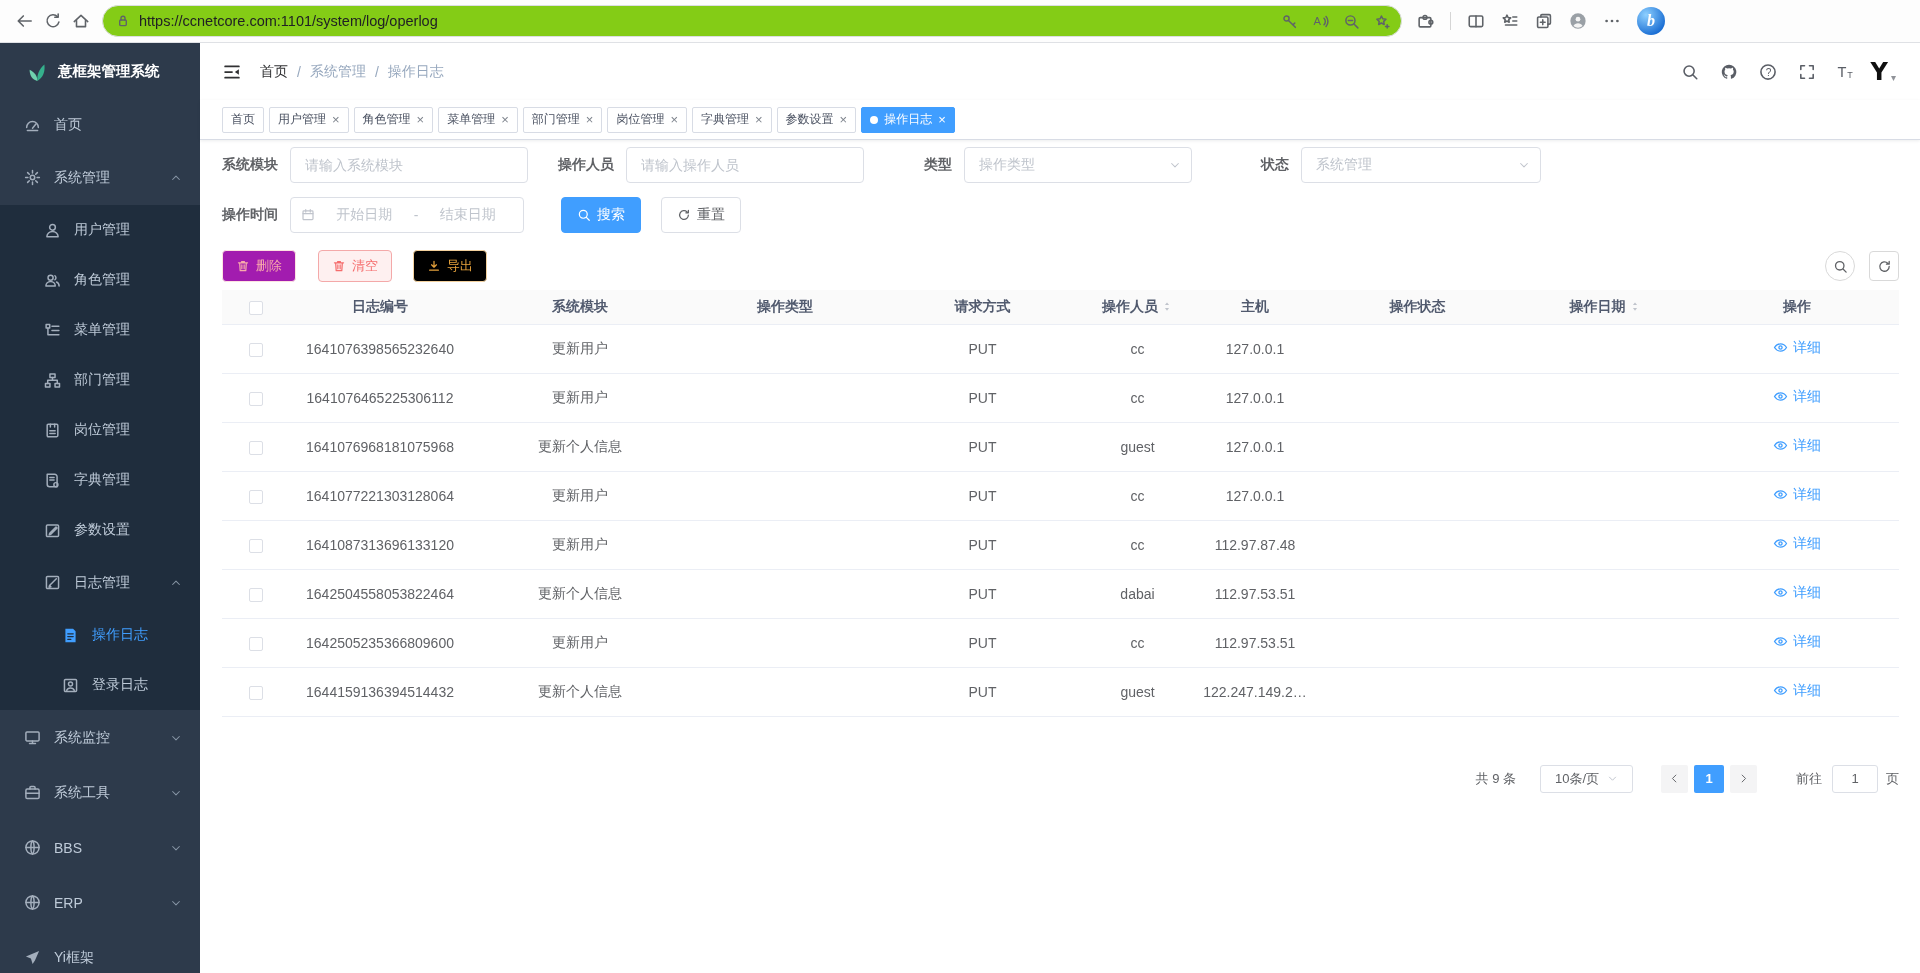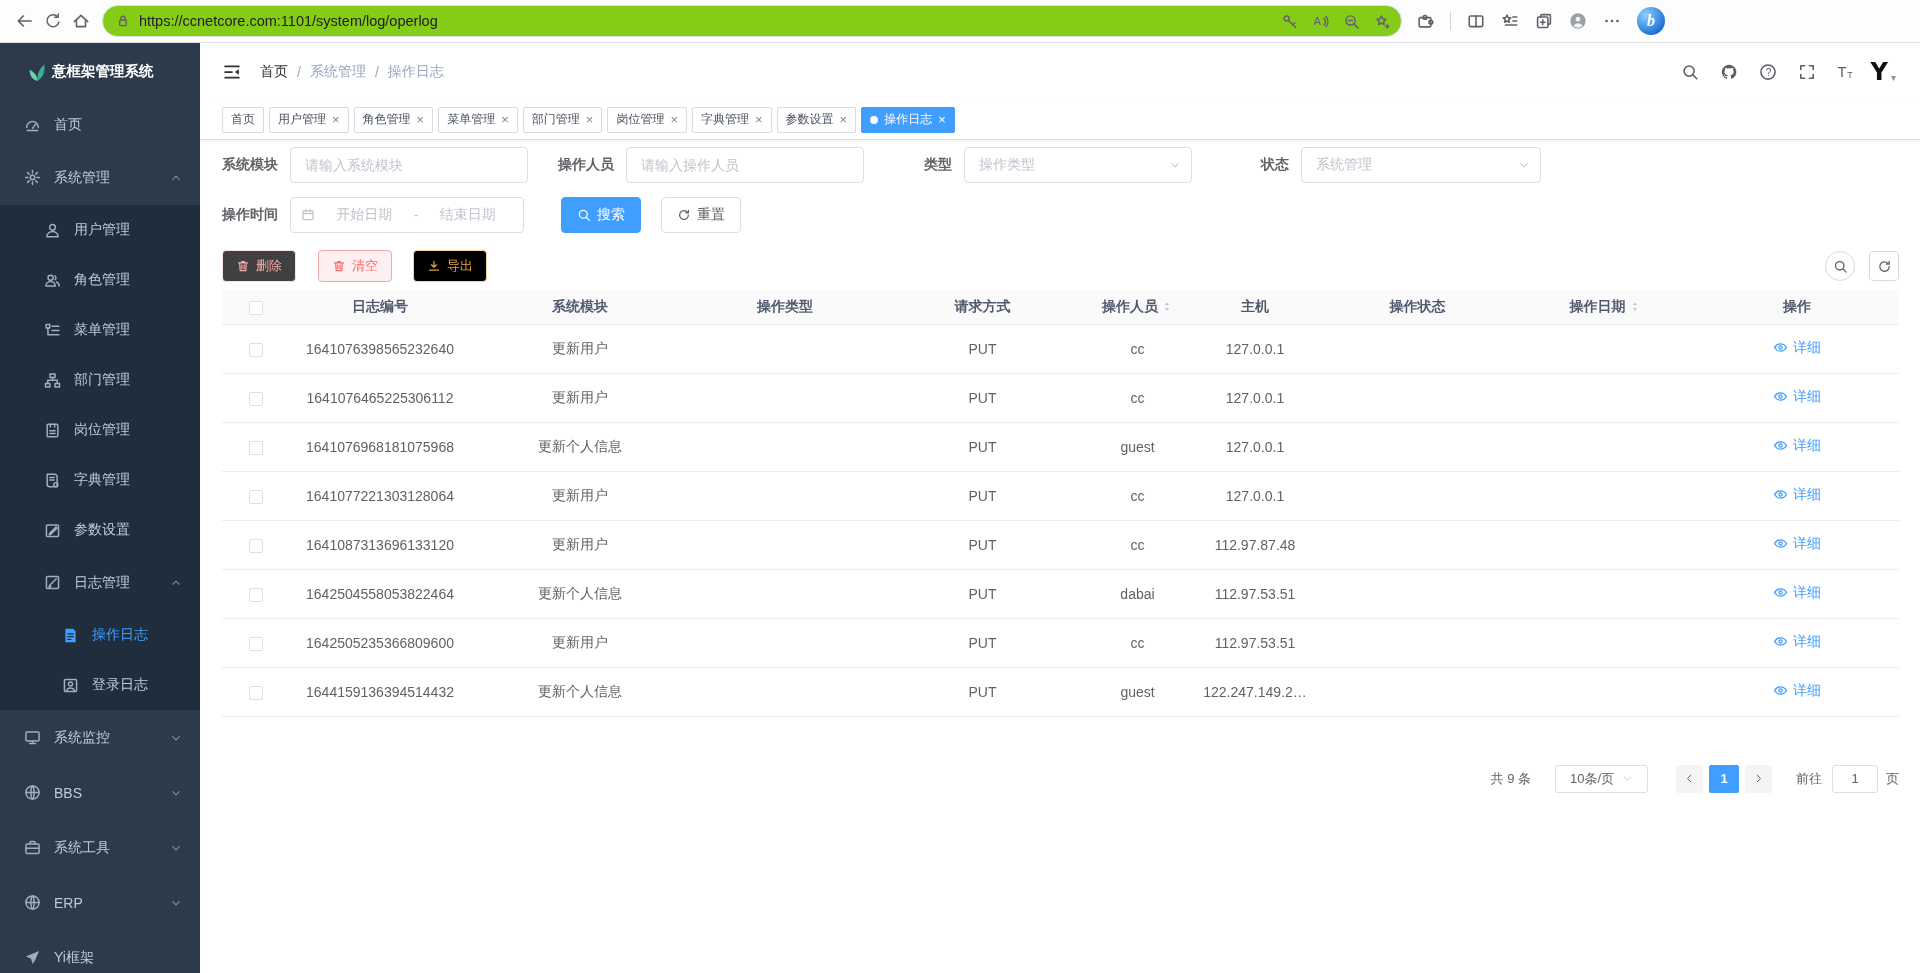--- a/index.html
+++ b/index.html
@@ -23,21 +23,21 @@
 .b-right .ic{width:18px;height:18px;cursor:pointer}
 .vdiv{width:1px;height:18px;background:#d5d5d5}
 .bing-badge{width:28px;height:28px;border-radius:50%;flex:none;cursor:pointer;
   background:radial-gradient(circle at 32% 28%,#8ed0ff,#1b6fd4 75%);
   display:flex;align-items:center;justify-content:center;margin-left:2px}
 .bing-badge i{color:#fff;font-weight:bold;font-style:italic;font-size:16px;font-family:"Liberation Serif",serif}
 
 
 .app{display:flex;height:930px}
 .sidebar{width:200px;background:#2d3a4b;color:#bfcbd9;overflow:hidden;flex:none}
-.logo-row{height:57px;display:flex;align-items:center;padding-left:26px;gap:4px}
+.logo-row{height:57px;display:flex;align-items:center;padding-left:26px;gap:10px}
 .logo-row .ic{width:22px;height:22px}
 .logo-title{color:#fff;font-weight:bold;font-size:14.5px;white-space:nowrap}
 .menu-item{display:flex;align-items:center;height:50px;padding:0 18px 0 24px;
   font-size:14px;color:#bfcbd9;cursor:pointer;white-space:nowrap}
 .menu-item.tall{height:55px}
 .menu-item .mi{width:17px;height:17px;margin-right:13px;color:#a3aebc}
 .menu-item.sub{background:#1f2d3d}
 .menu-item.lv1{padding-left:44px}
 .menu-item.lv2{padding-left:62px}
 .menu-item.active{color:#409eff}
@@ -85,21 +85,21 @@
 .date-inp .ph{flex:1;text-align:center}
 .ml30{margin-left:30px}.ml60{margin-left:60px}.ml69{margin-left:69px}.ml37{margin-left:37px}.ml20{margin-left:20px}
 .btn{height:36px;border-radius:4px;border:1px solid #dcdfe6;background:#fff;display:inline-flex;
   align-items:center;justify-content:center;gap:6px;font-size:14px;color:#606266;cursor:pointer;padding:0 15px}
 .btn .ic{width:14px;height:14px}
 .btn-primary{background:#409eff;border-color:#409eff;color:#fff}
 
 
 .toolbar{display:flex;align-items:center;height:32px;margin-top:17px;margin-bottom:8px}
 .btn-sm{height:32px;padding:0 13px;font-size:13px}
-.btn-danger-disabled{background:#404040;border-color:#fde2e2;color:#f9abab;cursor:not-allowed}
+.btn-danger-disabled{background:#a21caf;border-color:#fde2e2;color:#f9abab;cursor:not-allowed}
 .btn-danger{background:#fef0f0;border-color:#f4a9a9;color:#f56c6c}
 .btn-warning{background:#000000;border-color:#f3d19e;color:#e6a23c}
 .gap22{margin-left:22px}.gap21{margin-left:21px}
 .tool-right{margin-left:auto;display:flex;align-items:center;gap:14px}
 .tool-circle,.tool-square{width:30px;height:30px;border:1px solid #d9d9d9;display:flex;align-items:center;
   justify-content:center;color:#606266;cursor:pointer;background:#fff}
 .tool-circle{border-radius:50%}
 .tool-square{border-radius:4px}
 .tool-circle .ic,.tool-square .ic{width:15px;height:15px}
 
@@ -120,21 +120,21 @@
   font-size:13px;color:#606266}
 .psize{width:93px;height:28px;border:1px solid #dcdfe6;border-radius:3px;display:flex;align-items:center;
   justify-content:center;gap:8px;color:#606266;cursor:pointer;margin-left:24px}
 .psize .ic{width:11px;height:11px;color:#c0c4cc}
 .pbtn{min-width:27px;height:28px;border:none;background:#f4f4f5;border-radius:2px;display:inline-flex;
   align-items:center;justify-content:center;color:#606266;cursor:pointer;font-size:13px}
 .pbtn .ic{width:11px;height:11px}
 .pbtn.first{margin-left:28px}
 .pbtn + .pbtn{margin-left:6px}
 .pbtn.active{background:#409eff;color:#fff;min-width:30px;font-weight:bold}
-.goto-label{margin-left:24px}
+.goto-label{margin-left:39px}
 .goto-inp{width:46px;height:28px;border:1px solid #dcdfe6;border-radius:3px;margin-left:10px;
   text-align:center;font-size:13px;color:#606266;outline:none}
 .page-label{margin-left:8px}
 </style>
 </head>
 <body>
 
 <div class="browser-bar">
   <div class="b-left" id="b-left">
       <span class="ic">
@@ -385,39 +385,39 @@
           <span>系统监控</span>
           <span class="ic arrow">
             <svg viewBox="0 0 16 16" fill="none" stroke="currentColor" stroke-width="1.4" stroke-linecap="round" stroke-linejoin="round">
               <path d="M3.5 6 8 10.5 12.5 6"></path>
             </svg>
           </span>
         </div>
         <div class="menu-item lv0 tall">
           <span class="ic mi">
             <svg viewBox="0 0 16 16" fill="none" stroke="currentColor" stroke-width="1.4" stroke-linecap="round" stroke-linejoin="round">
+              <rect x="1.8" y="4.8" width="12.4" height="8.8" rx="1.2"></rect>
+              <path d="M5.6 4.8V3.4a1 1 0 0 1 1-1h2.8a1 1 0 0 1 1 1v1.4M1.8 8.6h12.4"></path>
+            </svg>
+          </span>
+          <span>系统工具</span>
+          <span class="ic arrow">
+            <svg viewBox="0 0 16 16" fill="none" stroke="currentColor" stroke-width="1.4" stroke-linecap="round" stroke-linejoin="round">
+              <path d="M3.5 6 8 10.5 12.5 6"></path>
+            </svg>
+          </span>
+        </div>
+        <div class="menu-item lv0 tall">
+          <span class="ic mi">
+            <svg viewBox="0 0 16 16" fill="none" stroke="currentColor" stroke-width="1.4" stroke-linecap="round" stroke-linejoin="round">
               <circle cx="8" cy="8" r="6.2"></circle>
               <path d="M1.8 8h12.4M8 1.8c2 1.8 2 10.6 0 12.4M8 1.8c-2 1.8-2 10.6 0 12.4"></path>
             </svg>
           </span>
           <span>BBS</span>
-          <span class="ic arrow">
-            <svg viewBox="0 0 16 16" fill="none" stroke="currentColor" stroke-width="1.4" stroke-linecap="round" stroke-linejoin="round">
-              <path d="M3.5 6 8 10.5 12.5 6"></path>
-            </svg>
-          </span>
-        </div>
-        <div class="menu-item lv0 tall">
-          <span class="ic mi">
-            <svg viewBox="0 0 16 16" fill="none" stroke="currentColor" stroke-width="1.4" stroke-linecap="round" stroke-linejoin="round">
-              <rect x="1.8" y="4.8" width="12.4" height="8.8" rx="1.2"></rect>
-              <path d="M5.6 4.8V3.4a1 1 0 0 1 1-1h2.8a1 1 0 0 1 1 1v1.4M1.8 8.6h12.4"></path>
-            </svg>
-          </span>
-          <span>系统工具</span>
           <span class="ic arrow">
             <svg viewBox="0 0 16 16" fill="none" stroke="currentColor" stroke-width="1.4" stroke-linecap="round" stroke-linejoin="round">
               <path d="M3.5 6 8 10.5 12.5 6"></path>
             </svg>
           </span>
         </div>
         <div class="menu-item lv0 tall">
           <span class="ic mi">
             <svg viewBox="0 0 16 16" fill="none" stroke="currentColor" stroke-width="1.4" stroke-linecap="round" stroke-linejoin="round">
               <circle cx="8" cy="8" r="6.2"></circle>

